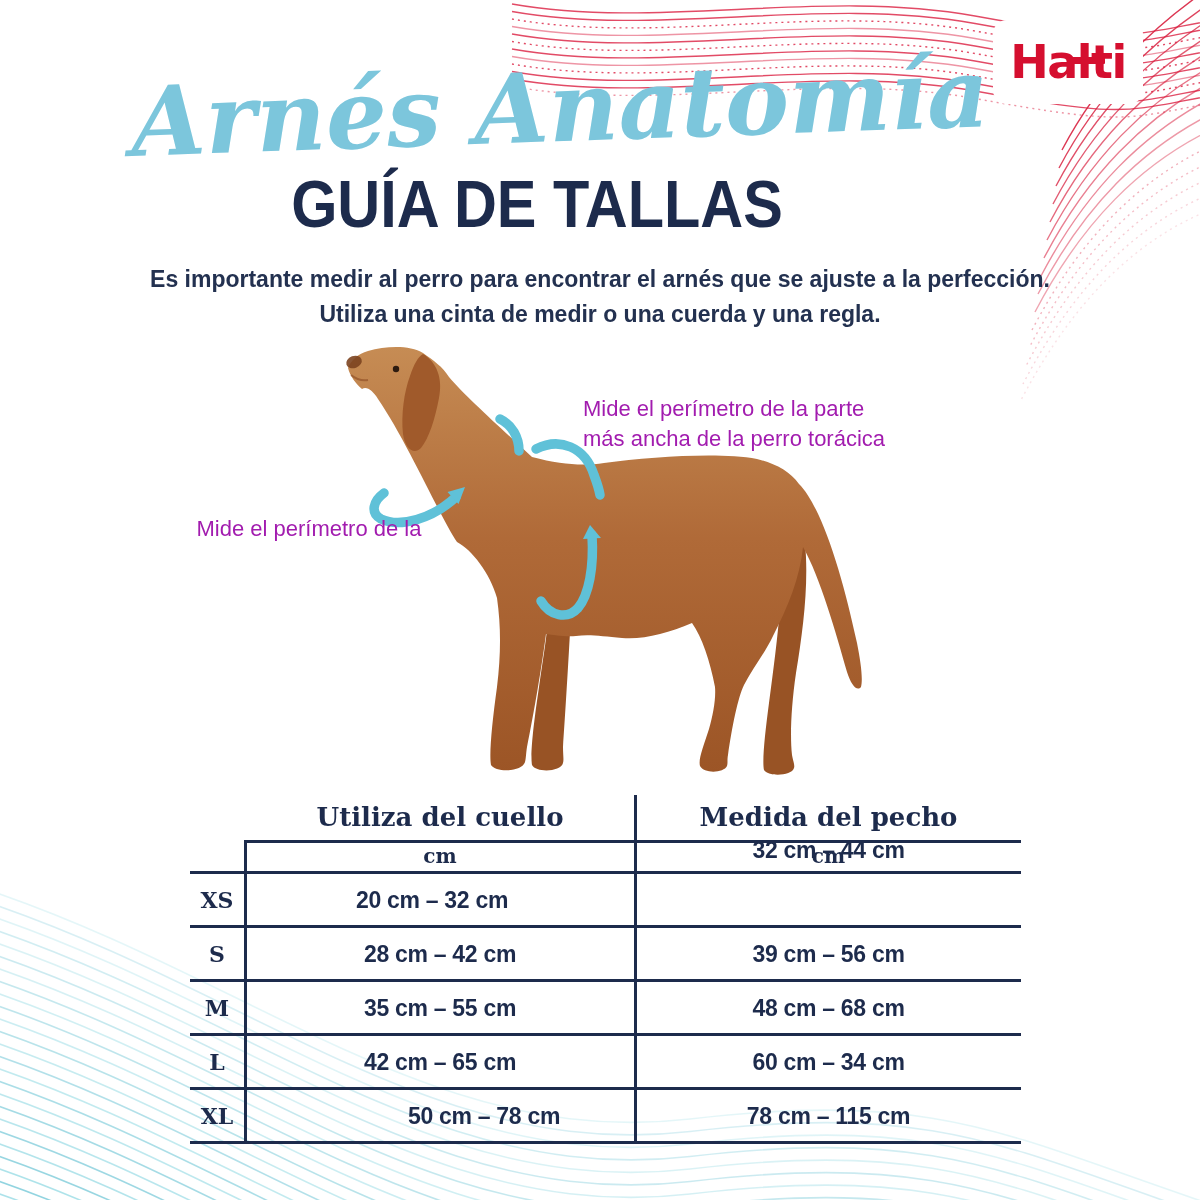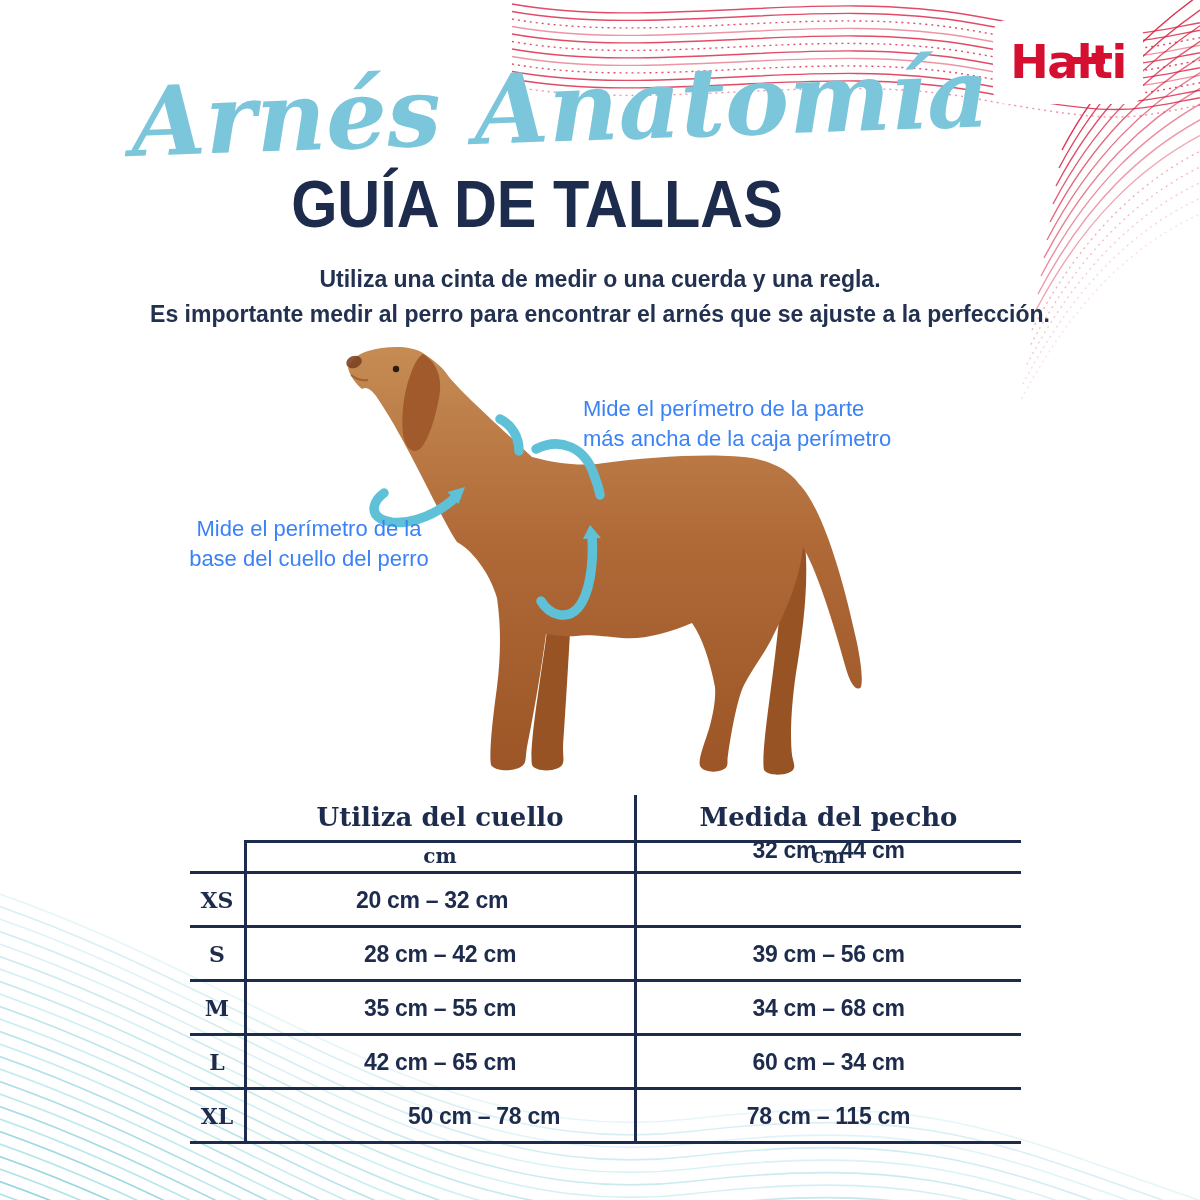--- a/index.html
+++ b/index.html
@@ -18,21 +18,21 @@
   .script-title{left:0;top:48px;width:1120px;text-align:center;
       font-family:"DejaVu Serif", serif;font-style:italic;font-weight:700;
       font-size:96px;line-height:120px;color:#7cc6dc;transform:rotate(-2deg);}
   .main-title{left:0;top:168px;width:1074px;text-align:center;
       font-family:"Liberation Sans", sans-serif;font-weight:700;font-size:66px;line-height:72px;
       color:#1d2b4c;transform:scaleX(0.9);letter-spacing:0px;}
   .intro{left:0;top:262px;width:1200px;text-align:center;font-weight:700;
       font-size:23px;line-height:35px;color:#233150;}
 
   
-  .note{font-size:22px;line-height:30px;color:#3b82f6;font-weight:500;}
+  .note{font-size:22px;line-height:30px;color:#a21caf;font-weight:500;}
   .note-chest{left:583px;top:394px;width:330px;text-align:left;}
   .note-neck{left:183px;top:514px;width:252px;text-align:center;}
 
   .dog-svg{position:absolute;left:170px;top:335px;width:720px;height:460px;z-index:1;}
 
   
   .tline{position:absolute;background:#1d2b4c;z-index:2;}
   .cell{position:absolute;text-align:center;color:#1d2b4c;z-index:2;}
   .thead{font-family:"DejaVu Serif", serif;font-weight:700;font-size:26px;}
   .tunit{font-family:"DejaVu Serif", serif;font-weight:700;font-size:20px;text-align:center;}
@@ -101,22 +101,22 @@
     </svg>
 
   <div class="layer brand-card">
     <span class="brand-text">Halti</span>
     <span class="brand-bar"></span>
   </div>
 
   <div class="layer script-title">Arnés Anatomía</div>
   <div class="layer main-title">GUÍA DE TALLAS</div>
   <div class="layer intro">
+    <div>Es importante medir al perro para encontrar el arnés que se ajuste a la perfección.</div>
     <div>Utiliza una cinta de medir o una cuerda y una regla.</div>
-    <div>Es importante medir al perro para encontrar el arnés que se ajuste a la perfección.</div>
   </div>
 
   <svg class="dog-svg" viewBox="0 0 720 460">
     <defs>
       <linearGradient id="dogGrad" x1="0" y1="0" x2="0" y2="1">
         <stop offset="0" stop-color="#c68c54"></stop>
         <stop offset="0.45" stop-color="#b06a38"></stop>
         <stop offset="1" stop-color="#9c5526"></stop>
       </linearGradient>
     </defs>
@@ -171,25 +171,24 @@
 
     <g stroke="#5fc1d8" stroke-width="9.5" fill="none" stroke-linecap="round">
       <path d="M 366 114 C 390 102, 415 112, 424 140 C 427 148, 429 154, 430 160"></path>
       <path d="M 371 266 C 380 281, 397 285, 408 273 C 419 260, 424 232, 422 200"></path>
     </g>
     <polygon fill="#5fc1d8" points="420,190 413,204 431,203"></polygon>
   </svg>
 
   <div class="layer note note-chest">
     <div>Mide el perímetro de la parte</div>
-    <div>más ancha de la caja perímetro</div>
+    <div>más ancha de la perro torácica</div>
   </div>
   <div class="layer note note-neck">
     <div>Mide el perímetro de la</div>
-    <div>base del cuello del perro</div>
   </div>
 
   <div>
 
     <div class="cell thead" style="left:244px;top:795px;width:392px;height:45px;line-height:45px;">Utiliza del cuello</div>
     <div class="cell thead" style="left:636px;top:795px;width:385px;height:45px;line-height:45px;">Medida del pecho</div>
     <div class="cell tunit" style="left:244px;top:842px;width:392px;height:29px;line-height:29px;">cm</div>
     <div class="cell tunit" style="left:636px;top:842px;width:385px;height:29px;line-height:29px;">cm</div>
 
     <div>
@@ -198,21 +197,21 @@
       <div class="cell tval" style="left:636px;top:823px;width:385px;height:54px;line-height:54px;">32 cm – 44 cm</div>
     </div>
     <div>
       <div class="cell tsize" style="left:190px;top:927px;width:54px;height:54px;line-height:54px;">S</div>
       <div class="cell tval" style="left:244px;top:927px;width:392px;height:54px;line-height:54px;">28 cm – 42 cm</div>
       <div class="cell tval" style="left:636px;top:927px;width:385px;height:54px;line-height:54px;">39 cm – 56 cm</div>
     </div>
     <div>
       <div class="cell tsize" style="left:190px;top:981px;width:54px;height:54px;line-height:54px;">M</div>
       <div class="cell tval" style="left:244px;top:981px;width:392px;height:54px;line-height:54px;">35 cm – 55 cm</div>
-      <div class="cell tval" style="left:636px;top:981px;width:385px;height:54px;line-height:54px;">34 cm – 68 cm</div>
+      <div class="cell tval" style="left:636px;top:981px;width:385px;height:54px;line-height:54px;">48 cm – 68 cm</div>
     </div>
     <div>
       <div class="cell tsize" style="left:190px;top:1035px;width:54px;height:54px;line-height:54px;">L</div>
       <div class="cell tval" style="left:244px;top:1035px;width:392px;height:54px;line-height:54px;">42 cm – 65 cm</div>
       <div class="cell tval" style="left:636px;top:1035px;width:385px;height:54px;line-height:54px;">60 cm – 34 cm</div>
     </div>
     <div>
       <div class="cell tsize" style="left:190px;top:1089px;width:54px;height:54px;line-height:54px;">XL</div>
       <div class="cell tval" style="left:244px;top:1089px;width:392px;height:54px;line-height:54px;margin-left:44px;">50 cm – 78 cm</div>
       <div class="cell tval" style="left:636px;top:1089px;width:385px;height:54px;line-height:54px;">78 cm – 115 cm</div>

